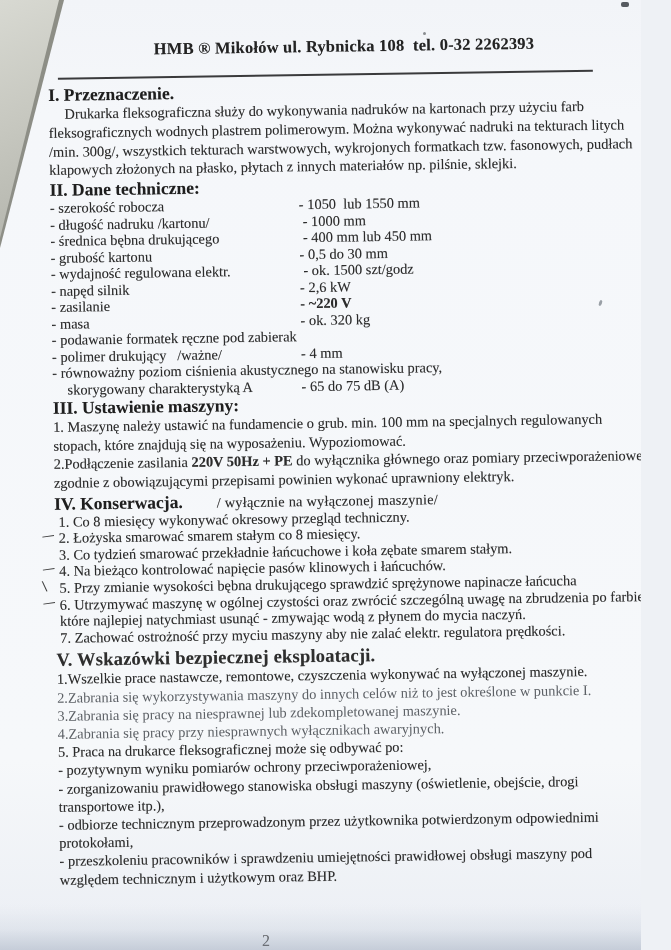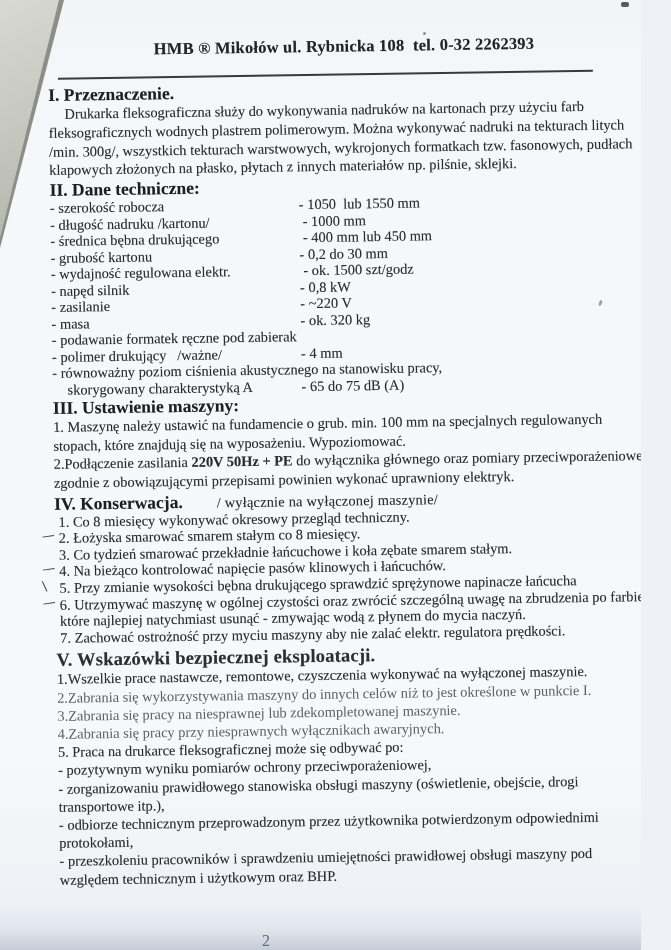--- a/index.html
+++ b/index.html
@@ -54,21 +54,21 @@
   .sec-title.t2{margin-top:1px;}
   .sec-title.t3{margin-top:1px;}
   .sec-title.t4{margin-top:2px;}
   .sec-title.t5{margin-top:4px;font-size:18.5px;line-height:20px;color:#2e2e2e;letter-spacing:0.2px;}
   .body-par{font-size:14.4px;line-height:18.8px;margin:0;text-indent:16px;}
   
   .specs{margin:0;}
   .spec-row{display:flex;font-size:14.4px;line-height:16.5px;}
   .spec-label{flex:0 0 auto;min-width:249px;white-space:pre;box-sizing:border-box;}
   .spec-value{white-space:pre;}
-  .spec-row.bold .spec-value{font-weight:normal;}
+  .spec-row.bold .spec-value{font-weight:bold;}
   .spec-row.indent .spec-label{padding-left:15px;}
   
   .setup-par{font-size:14.4px;line-height:18.6px;margin:0;}
   .inline-bold{font-weight:bold;}
   
   .title-row{display:flex;align-items:baseline;}
   .title-note{font-weight:normal;font-size:14.4px;margin-left:34px;letter-spacing:0.2px;}
   .k-list{margin:0;}
   .k-item{position:relative;font-size:14.4px;line-height:16.6px;padding-left:4px;}
   .pen-mark{
@@ -113,29 +113,29 @@
         <div class="spec-row">
           <span class="spec-label">- długość nadruku /kartonu/</span>
           <span class="spec-value"> - 1000 mm</span>
         </div>
         <div class="spec-row">
           <span class="spec-label">- średnica bębna drukującego</span>
           <span class="spec-value"> - 400 mm lub 450 mm</span>
         </div>
         <div class="spec-row">
           <span class="spec-label">- grubość kartonu</span>
-          <span class="spec-value">- 0,2 do 30 mm</span>
+          <span class="spec-value">- 0,5 do 30 mm</span>
         </div>
         <div class="spec-row">
           <span class="spec-label">- wydajność regulowana elektr.</span>
           <span class="spec-value"> - ok. 1500 szt/godz</span>
         </div>
         <div class="spec-row">
           <span class="spec-label">- napęd silnik</span>
-          <span class="spec-value">- 0,8 kW</span>
+          <span class="spec-value">- 2,6 kW</span>
         </div>
         <div class="spec-row bold">
           <span class="spec-label">- zasilanie</span>
           <span class="spec-value">- ~220 V</span>
         </div>
         <div class="spec-row">
           <span class="spec-label">- masa</span>
           <span class="spec-value">- ok. 320 kg</span>
         </div>
         <div class="spec-row">

